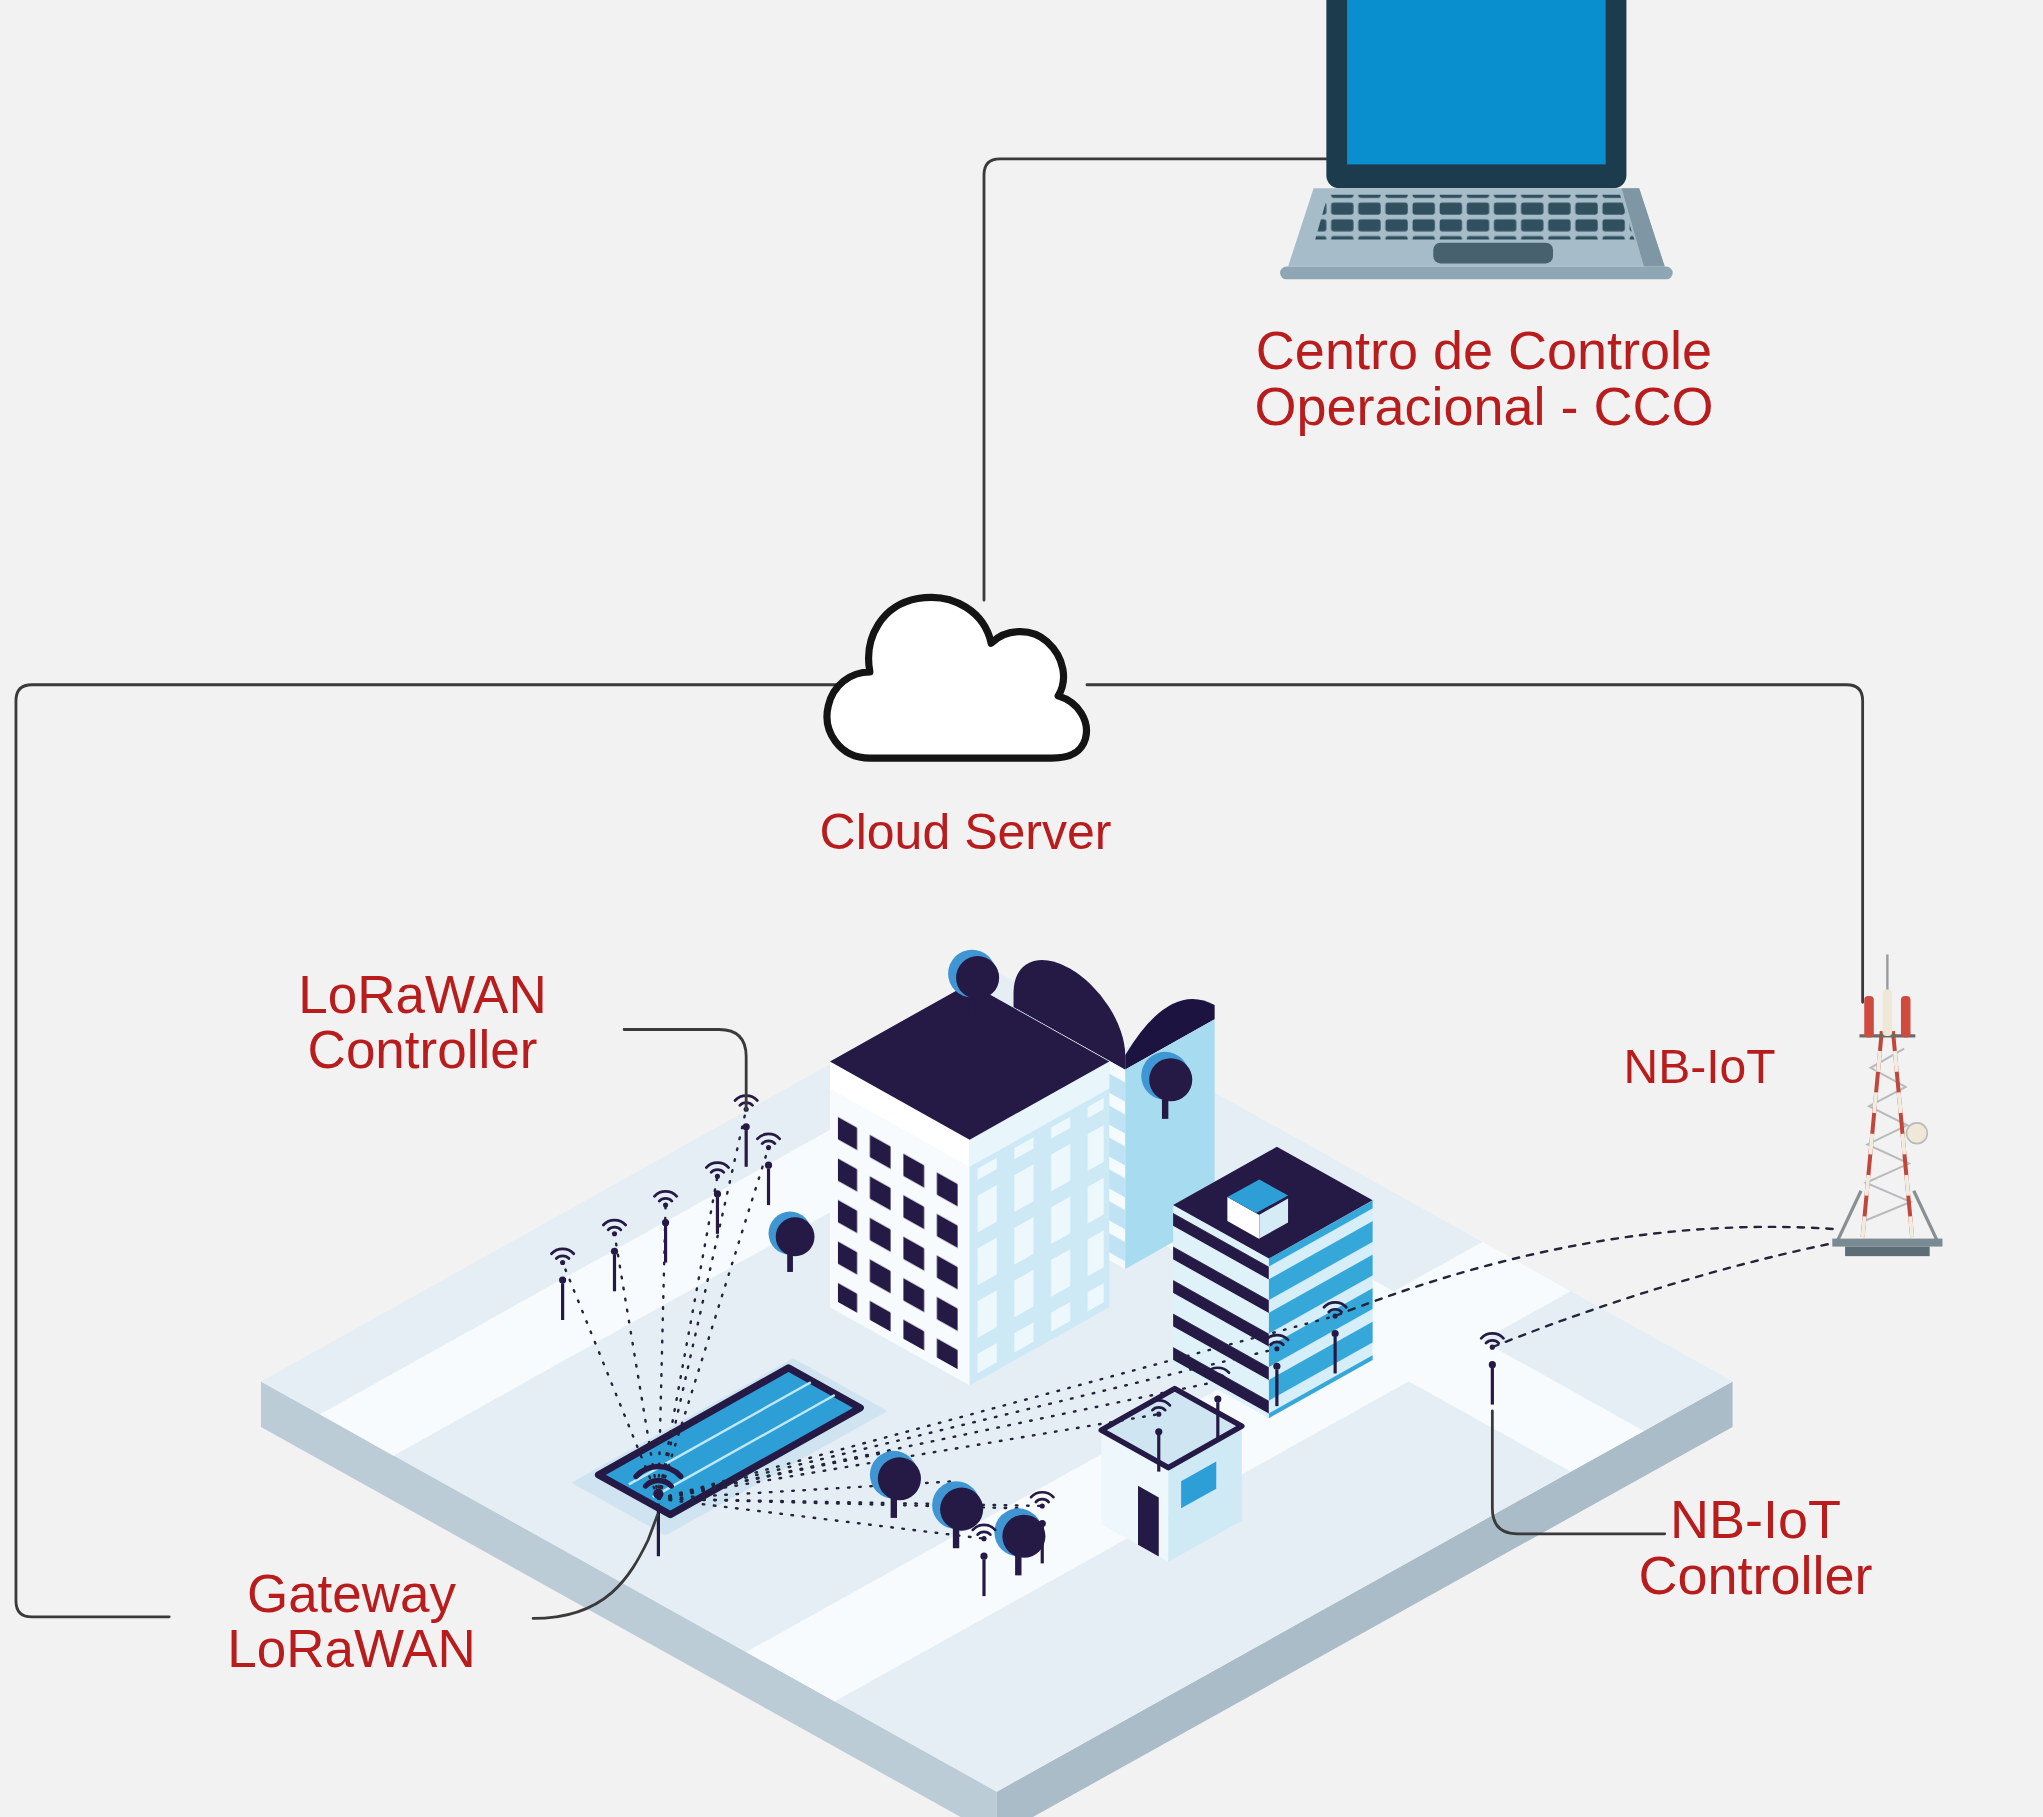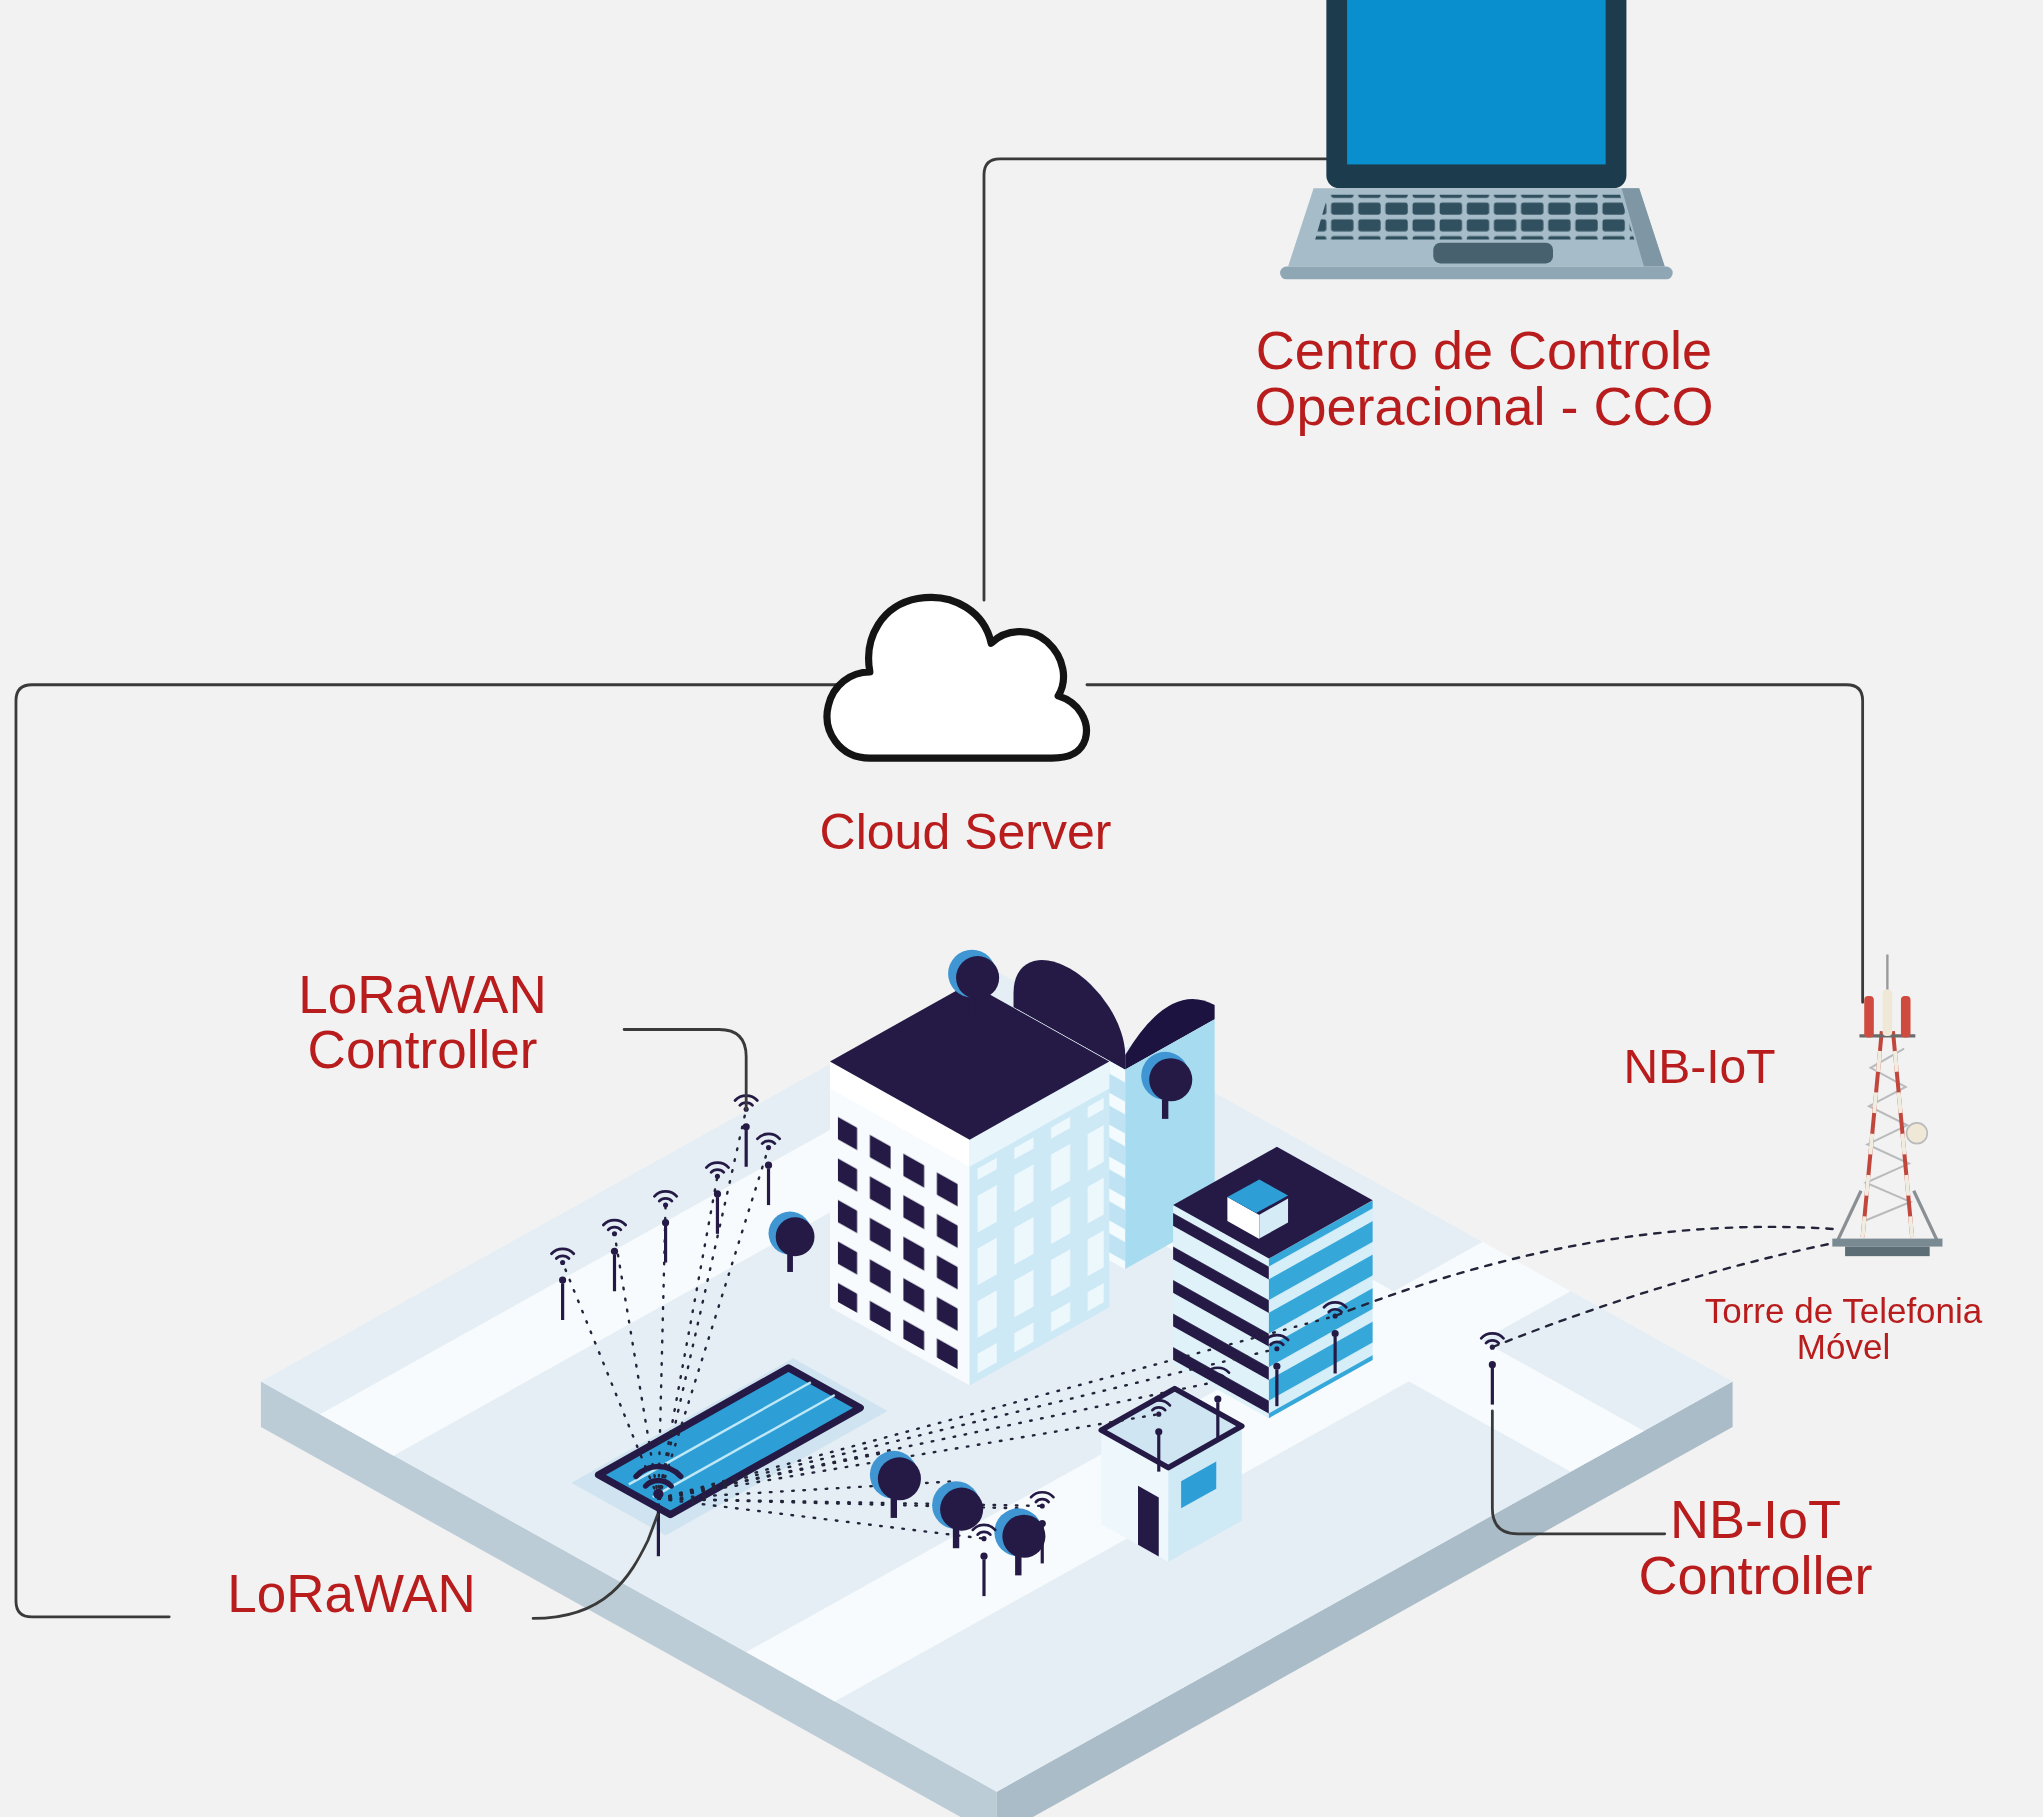--- a/index.html
+++ b/index.html
@@ -253,28 +253,25 @@
 
 <div class="label lbl-lorawanctl">
   <div>LoRaWAN</div>
   <div>Controller</div>
 </div>
 
 <div class="label lbl-nbiot">
   <div>NB-IoT</div>
 </div>
 
-<div class="label lbl-tower">
-  <div>Torre de Telefonia</div>
-  <div>Móvel</div>
-</div>
 
 <div class="label lbl-nbctl">
   <div>NB-IoT</div>
   <div>Controller</div>
 </div>
 
 <div class="label lbl-gateway">
+  <div>Gateway</div>
   <div>LoRaWAN</div>
 </div>
 
 </div>
 
 
 </body></html>

